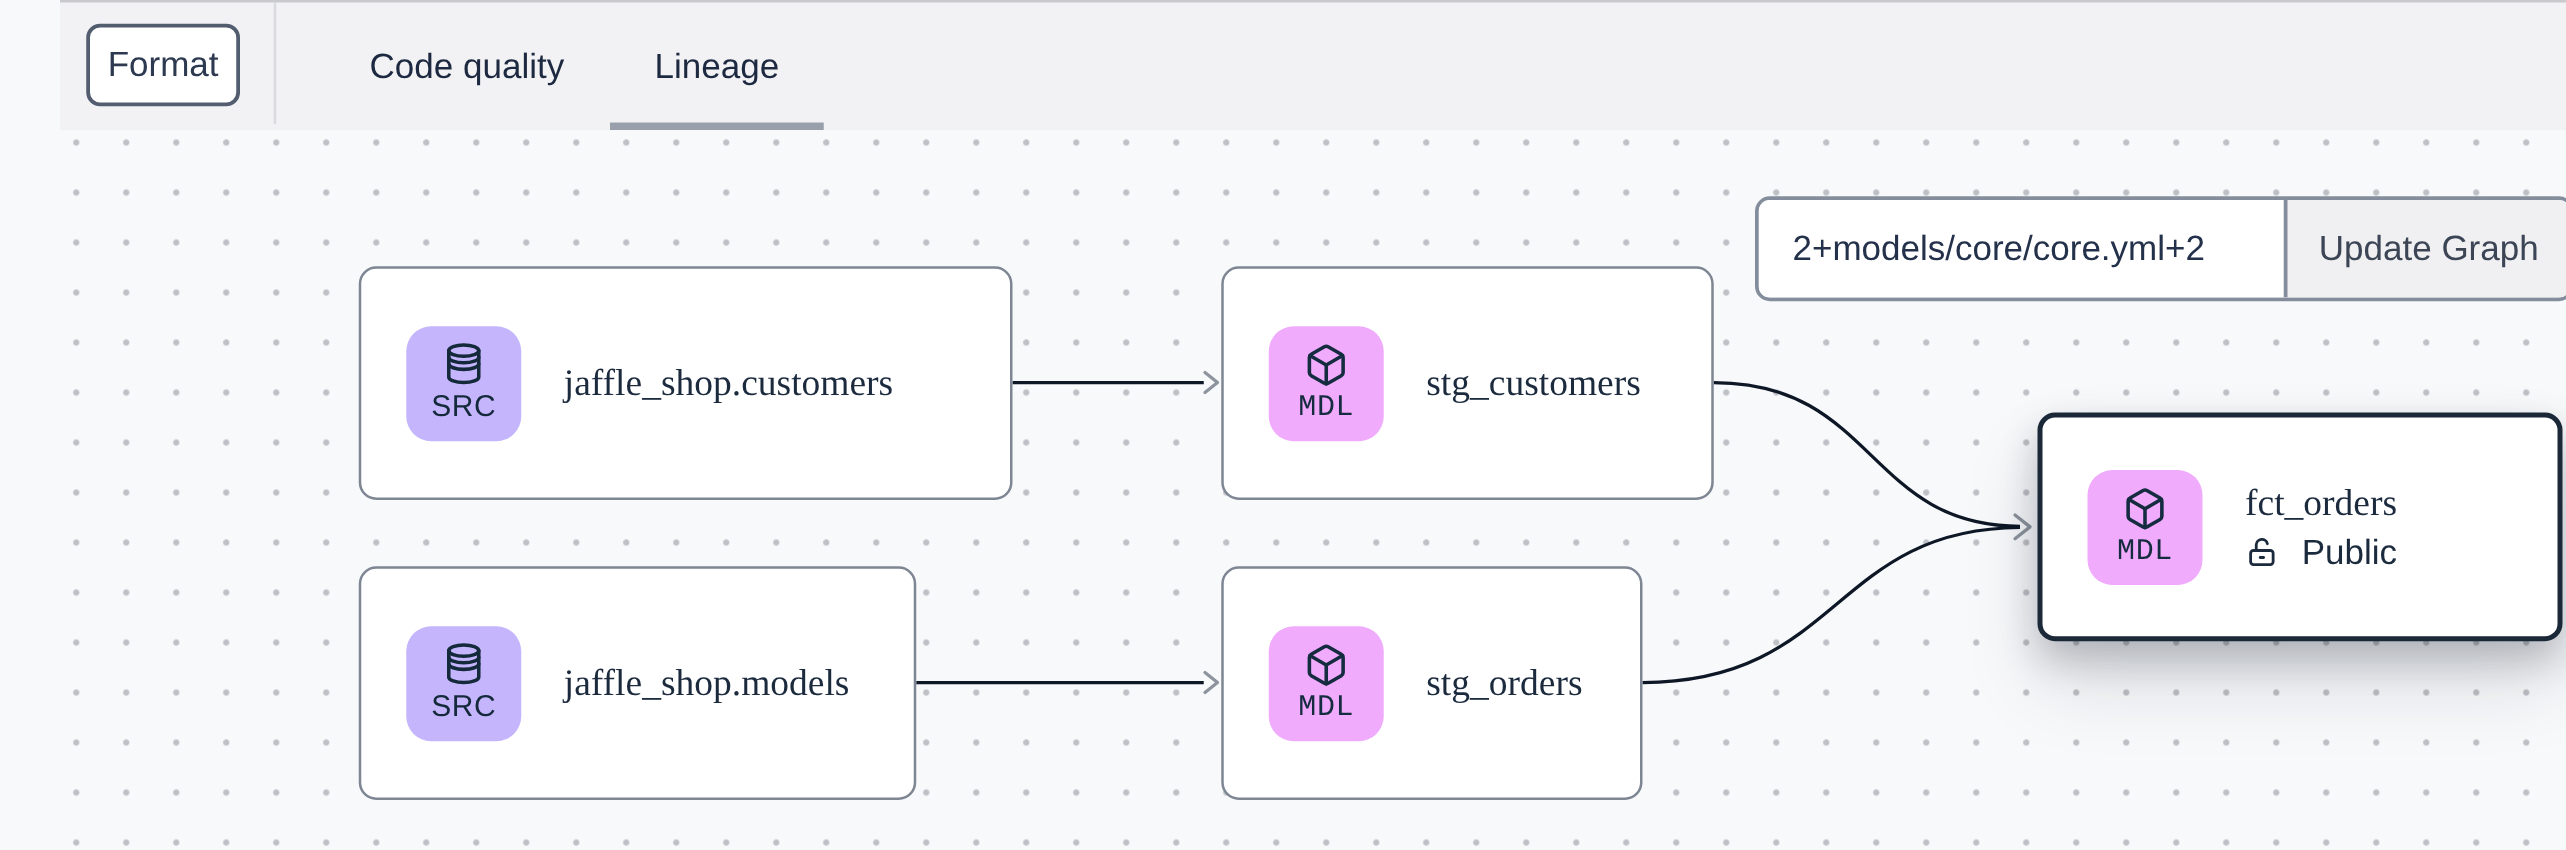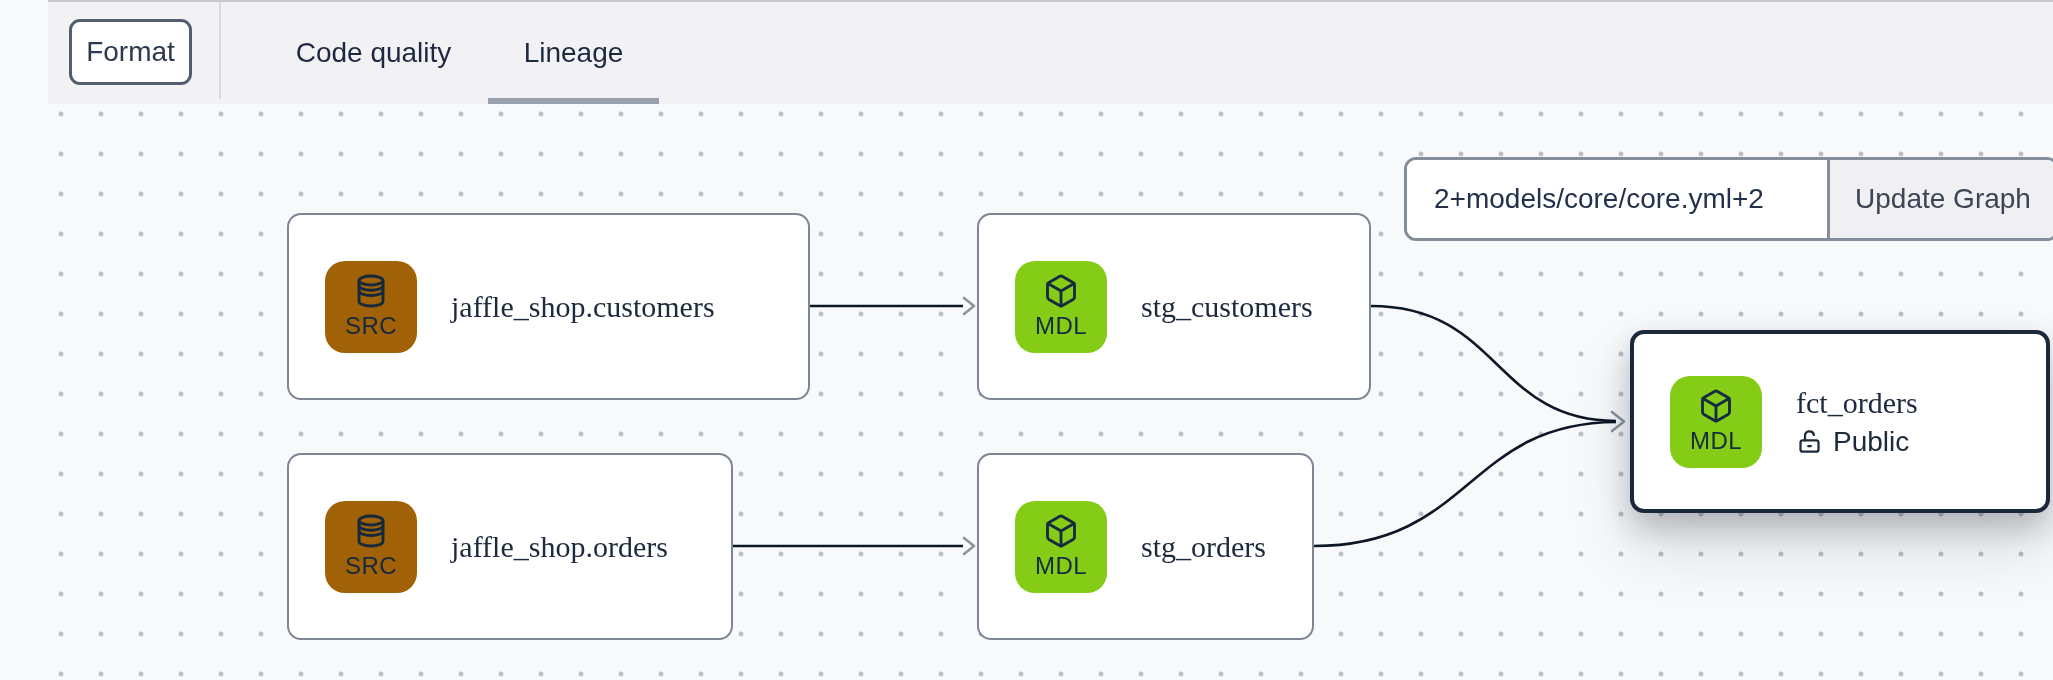--- a/index.html
+++ b/index.html
@@ -38,29 +38,29 @@
   .node-stg-customers { left:929px; top:213px; width:394px; height:187px; }
   .node-orders { left:239px; top:453px; width:446px; height:187px; }
   .node-stg-orders { left:929px; top:453px; width:337px; height:187px; }
   .node-fct-orders { left:1582px; top:330px; width:420px; height:183px;
     border:4.5px solid #1b2838;
     box-shadow:0 14px 30px rgba(16,26,42,.22), 0 34px 62px rgba(16,26,42,.13); }
 
   .badge { width:92px; height:92px; border-radius:20px; flex:0 0 auto;
     display:flex; flex-direction:column; align-items:center; justify-content:center;
     gap:3px; color:#14293a; }
-  .badge-src { background:#a16207; }
-  .badge-mdl { background:#84cc16; color:#152b3f; }
+  .badge-src { background:#c4b5fd; }
+  .badge-mdl { background:#f0abfc; color:#152b3f;font-family:Liberation Mono, monospace; }
   .badge svg { width:36px; height:36px; }
   .badge-label { font-size:24px; font-weight:500; letter-spacing:.5px; }
 
   .node-title { font-size:30px; color:#1c2a3e; margin-left:34px; white-space:nowrap;font-family:Liberation Serif, serif; }
   .node-text-col { margin-left:34px; display:flex; flex-direction:column; gap:6px; }
   .node-text-col .node-title { margin-left:0; }
-  .access-row { display:flex; align-items:center; gap:10px; color:#1c2a3e; }
+  .access-row { display:flex; align-items:center; gap:10px; color:#1c2a3e;justify-content:space-between; }
   .access-row svg { width:27px; height:27px; }
   .access-label { font-size:28px; }
 
   
   .graph-controls { position:absolute; left:1356px; top:157px; height:84px;
     display:flex; border:3px solid #848d9b; border-radius:12px; overflow:hidden;
     background:#ffffff; }
   .selector-input { width:420px; height:100%; border:none; outline:none;
     font-family:"Liberation Sans", sans-serif; font-size:28px; color:#24314a;
     padding:0 0 0 27px; background:#ffffff; }
@@ -126,21 +126,21 @@
   <div class="node node-orders">
     <div class="badge badge-src">
       <svg viewBox="0 0 24 24" fill="none" stroke="currentColor" stroke-width="1.9" stroke-linecap="round" stroke-linejoin="round">
         <ellipse cx="12" cy="5" rx="8" ry="3"></ellipse>
         <path d="M4 5v7c0 1.66 3.58 3 8 3s8-1.34 8-3V5"></path>
         <path d="M4 12v7c0 1.66 3.58 3 8 3s8-1.34 8-3v-7"></path>
         <path d="M4 8.5c0 1.66 3.58 3 8 3s8-1.34 8-3"></path>
       </svg>
       <span class="badge-label">SRC</span>
     </div>
-    <span class="node-title">jaffle_shop.orders</span>
+    <span class="node-title">jaffle_shop.models</span>
   </div>
 
   <div class="node node-stg-orders">
     <div class="badge badge-mdl">
       <svg viewBox="0 0 24 24" fill="none" stroke="currentColor" stroke-width="1.9" stroke-linecap="round" stroke-linejoin="round">
         <path d="M21 16V8a2 2 0 0 0-1-1.73l-7-4a2 2 0 0 0-2 0l-7 4A2 2 0 0 0 3 8v8a2 2 0 0 0 1 1.73l7 4a2 2 0 0 0 2 0l7-4A2 2 0 0 0 21 16z"></path>
         <polyline points="3.27 6.96 12 12.01 20.73 6.96"></polyline>
         <line x1="12" y1="22.08" x2="12" y2="12"></line>
       </svg>
       <span class="badge-label">MDL</span>

